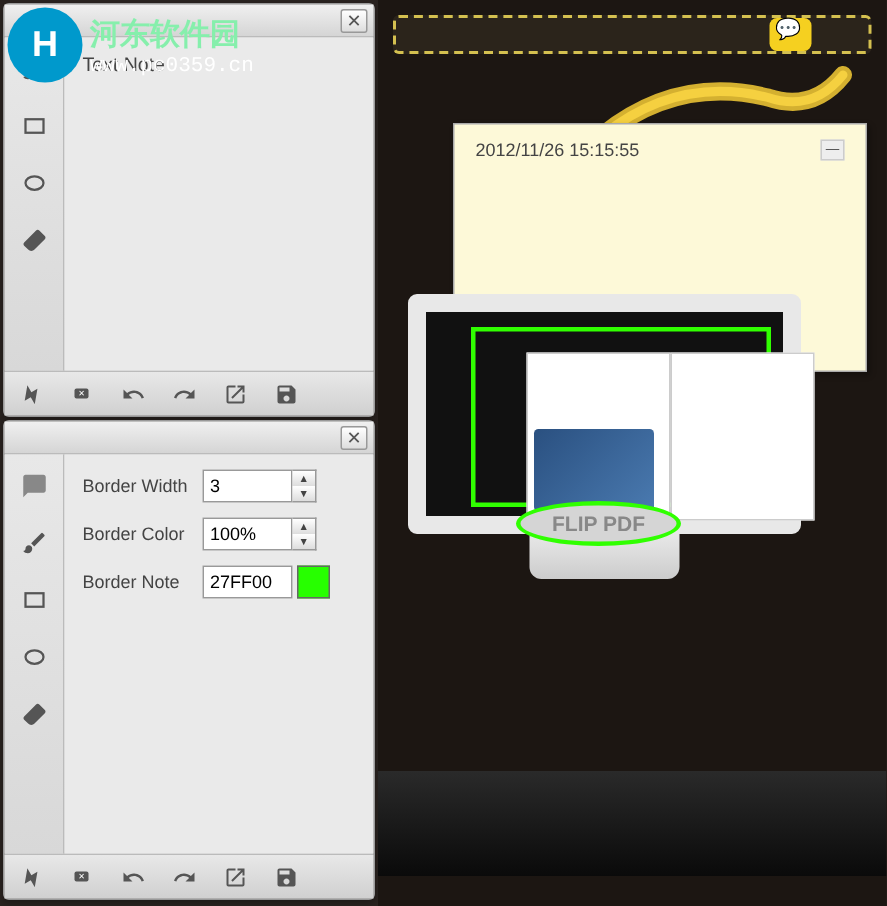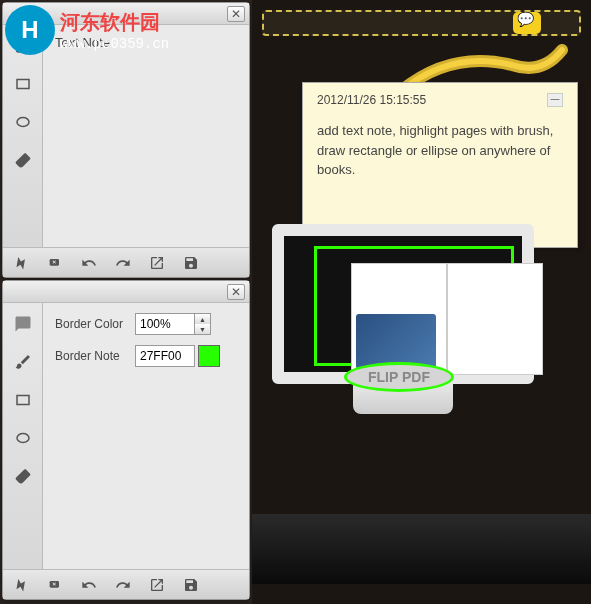--- a/index.html
+++ b/index.html
@@ -1,21 +1,21 @@
 <!DOCTYPE html>
 <html><head>
 <meta charset="utf-8">
 <style>
 * { margin: 0; padding: 0; box-sizing: border-box; font-family: Arial, sans-serif; }
 body { width: 591px; height: 604px; background: #2a2320; position: relative; overflow: hidden; }
 
 .watermark { position: absolute; top: 5px; left: 5px; z-index: 50; display: flex; align-items: center; }
 .watermark-logo { width: 50px; height: 50px; background: #0099cc; border-radius: 50%; display: flex; align-items: center; justify-content: center; color: #fff; font-weight: bold; font-size: 24px; }
 .watermark-text { margin-left: 5px; }
-.watermark-title { font-size: 20px; color: #ef4444; font-weight: bold; }
+.watermark-title { font-size: 20px; color: #86efac; font-weight: bold; }
 .watermark-url { font-size: 14px; color: #ffffff; font-family: Liberation Mono, monospace; }
 
 .panel { position: absolute; background: linear-gradient(#e8e8e8, #d8d8d8); border: 1px solid #999; border-radius: 4px; box-shadow: 0 2px 6px rgba(0,0,0,0.3); }
 .panel-1 { left: 2px; top: 2px; width: 248px; height: 276px; }
 .panel-2 { left: 2px; top: 280px; width: 248px; height: 320px; }
 
 .panel-header { height: 22px; background: linear-gradient(#f0f0f0, #d5d5d5); border-bottom: 1px solid #bbb; display: flex; justify-content: flex-end; align-items: center; padding: 0 4px; }
 .close-btn { width: 18px; height: 16px; background: linear-gradient(#fff,#ddd); border: 1px solid #999; border-radius: 2px; display: flex; align-items: center; justify-content: center; font-size: 12px; color: #555; cursor: pointer; }
 
 .panel-body { display: flex; height: calc(100% - 52px); }
@@ -41,21 +41,21 @@
 .speech-icon { position: absolute; right: 50px; top: 12px; width: 28px; height: 22px; background: #f5d020; border-radius: 5px; }
 .speech-icon::after { content: "💬"; position: absolute; left: 4px; top: -1px; font-size: 14px; }
 
 .swoosh { position: absolute; left: 140px; top: 40px; width: 180px; height: 60px; }
 
 .sticky-note { position: absolute; left: 50px; top: 82px; width: 276px; height: 166px; background: #fdf9d8; border: 1px solid #aaa; padding: 10px 14px; font-size: 13px; color: #444; box-shadow: 2px 2px 4px rgba(0,0,0,0.3); }
 .sticky-header { display: flex; justify-content: space-between; margin-bottom: 14px; font-size: 12px; align-items: center; }
 .sticky-close { width: 16px; height: 14px; background: #eee; border: 1px solid #ccc; font-size: 9px; text-align: center; cursor: pointer; }
 .sticky-body { line-height: 1.5; }
 
-.monitor { position: absolute; left: 20px; top: 224px; width: 262px; height: 210px; }
+.monitor { position: absolute; left: 20px; top: 196px; width: 262px; height: 210px; }
 .monitor-screen { width: 100%; height: 160px; background: #111; border: 12px solid #e8e8e8; border-radius: 6px; position: relative; }
 .monitor-stand { width: 100px; height: 30px; background: linear-gradient(#e8e8e8,#ccc); margin: 0 auto; border-radius: 0 0 8px 8px; }
 .green-highlight { position: absolute; left: 30px; top: 10px; width: 200px; height: 120px; border: 3px solid #30ff00; }
 .flip-label { position: absolute; left: 60px; bottom: -20px; width: 110px; height: 30px; border: 3px solid #30ff00; border-radius: 50%; background: #d5d5d5; display: flex; align-items: center; justify-content: center; font-size: 14px; color: #888; font-weight: bold; }
 .book-spread { position: absolute; left: 34px; top: 14px; width: 192px; height: 112px; display: flex; }
 .book-page { flex: 1; background: #fff; border: 1px solid #ccc; position: relative; }
 .plane-img { position: absolute; left: 4px; top: 50px; width: 80px; height: 55px; background: linear-gradient(135deg,#2a5080,#4a7ab0); border-radius: 3px; }
 
 .black-bar { position: absolute; left: 0; bottom: 20px; width: 100%; height: 70px; background: linear-gradient(#2a2a2a,#0a0a0a); }
 </style>
@@ -163,20 +163,28 @@
           </svg>
         </div>
       <div class="tool-item">
           <svg viewBox="0 0 24 24">
             <path fill="#555" d="M16.24 3.56l4.95 4.94c.78.79.78 2.05 0 2.84L12 20.53a4.008 4.008 0 01-5.66 0L2.81 17c-.78-.79-.78-2.05 0-2.84l10.6-10.6c.79-.78 2.05-.78 2.83 0z"></path>
           </svg>
         </div>
     </div>
     <div class="content-area">
       <div class="form-row">
+        <div class="form-label">Border Width</div>
+        <input class="num-input" value="3" style="">
+        <div class="spinner">
+            <div class="spinner-btn">▲</div>
+            <div class="spinner-btn">▼</div>
+          </div>
+      </div>
+      <div class="form-row">
         <div class="form-label">Border Color</div>
         <input class="num-input" value="100%" style="">
         <div class="spinner">
             <div class="spinner-btn">▲</div>
             <div class="spinner-btn">▼</div>
           </div>
       </div>
       <div class="form-row">
         <div class="form-label">Border Note</div>
         <input class="num-input" value="27FF00" style="">
@@ -226,21 +234,20 @@
   <svg class="swoosh" viewBox="0 0 180 60">
     <path d="M10 50 Q 60 10 120 25 Q 150 35 170 10" stroke="#d4b030" stroke-width="12" fill="none" stroke-linecap="round"></path>
     <path d="M10 50 Q 60 10 120 25 Q 150 35 170 10" stroke="#f5d040" stroke-width="6" fill="none" stroke-linecap="round"></path>
   </svg>
 
   <div class="sticky-note">
     <div class="sticky-header">
       <span>2012/11/26 15:15:55</span>
       <div class="sticky-close">—</div>
     </div>
-    <div class="sticky-body">add text note, highlight pages with brush, draw rectangle or ellipse on anywhere of books.</div>
   </div>
 
   <div class="monitor">
     <div class="monitor-screen">
       <div class="green-highlight">
         <div class="book-spread">
           <div class="book-page">
             <div class="plane-img"></div>
           </div>
           <div class="book-page"></div>

